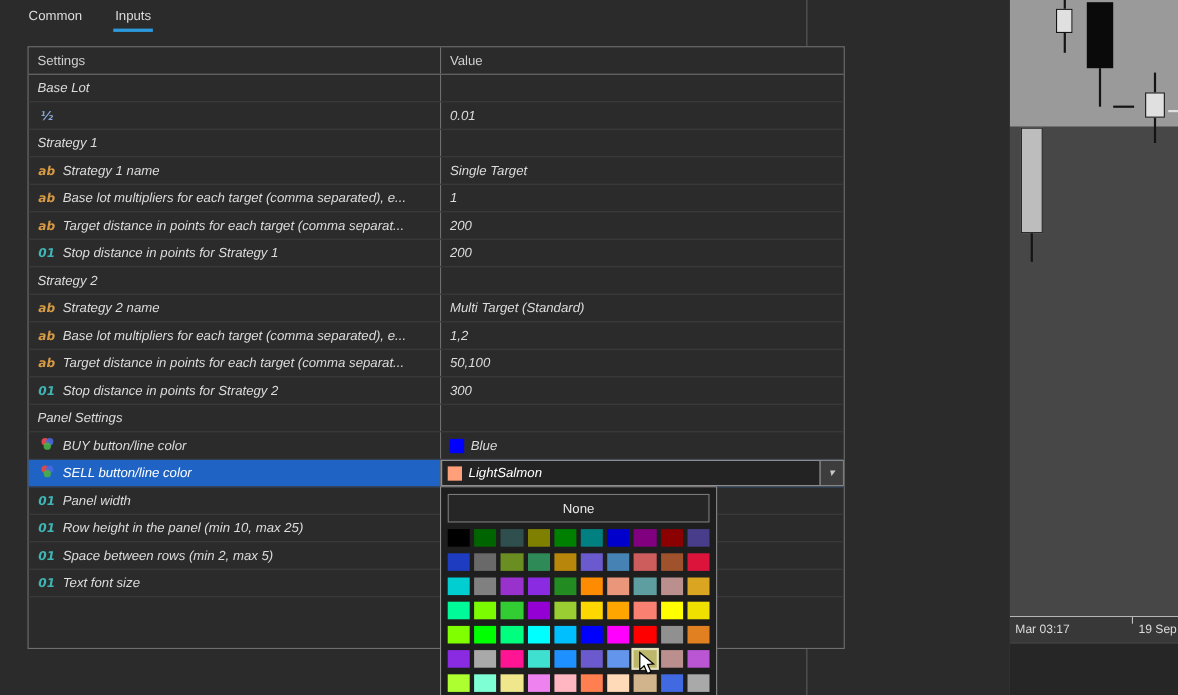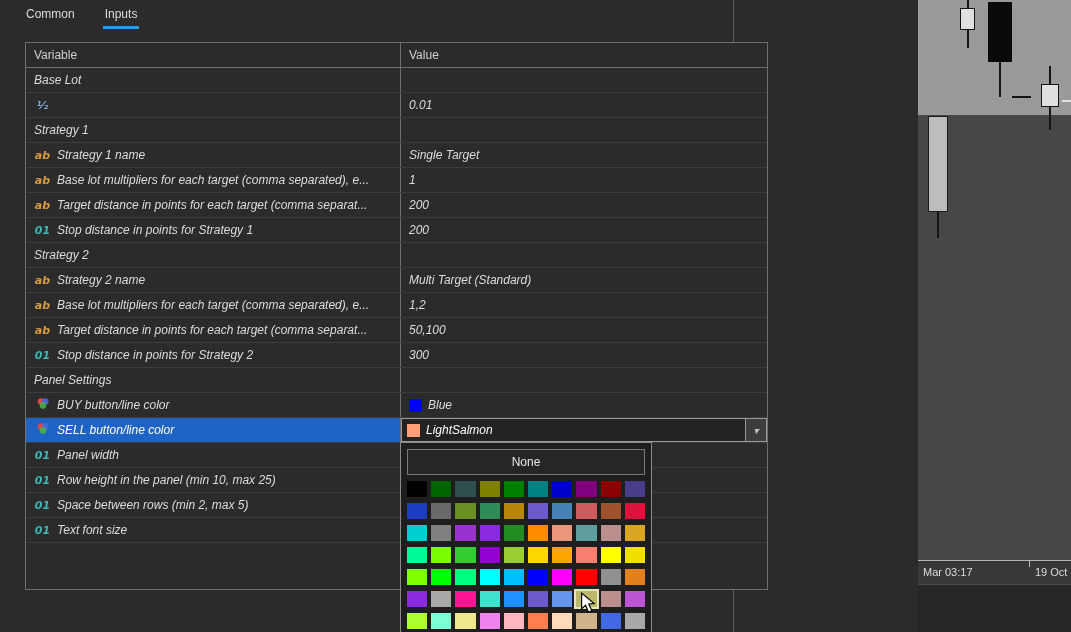--- a/index.html
+++ b/index.html
@@ -61,21 +61,21 @@
 
   <div class="dialog">
 
     <div class="tabs">
       <div class="tab">Common</div>
       <div class="tab active">Inputs</div>
     </div>
 
     <div class="inputs-table">
       <div class="t-header">
-        <div class="hc-var">Variable</div>
+        <div class="hc-var">Settings</div>
         <div class="hc-val">Value</div>
       </div>
       <div id="tbody" style="display:flex;flex-direction:column;flex:1;">
           <div class="t-row">
             <div class="c-var">
               <span>Base Lot</span>
             </div>
             <div class="c-val"></div>
           </div>
           <div class="t-row">
@@ -338,17 +338,17 @@
     <div class="body-w" style="left:123px; top:84px; width:18px; height:23px;"></div>
     <div class="dash-l" style="left:144px; top:100px; width:9px;"></div>
 
     <div class="body-g" style="left:10px; top:116px; width:20px; height:96px;"></div>
     <div class="wick" style="left:19px; top:212px; height:26px;"></div>
 
     <div class="axis-sep"></div>
     <div class="axis-area"></div>
     <div class="axis-tick"></div>
     <span class="time-label" style="left:5px;">Mar 03:17</span>
-    <span class="time-label" style="left:117px;">19 Oct</span>
+    <span class="time-label" style="left:117px;">19 Sep</span>
     <div class="bottom-dark"></div>
   </div>
 
 </div>
 
 </body></html>

